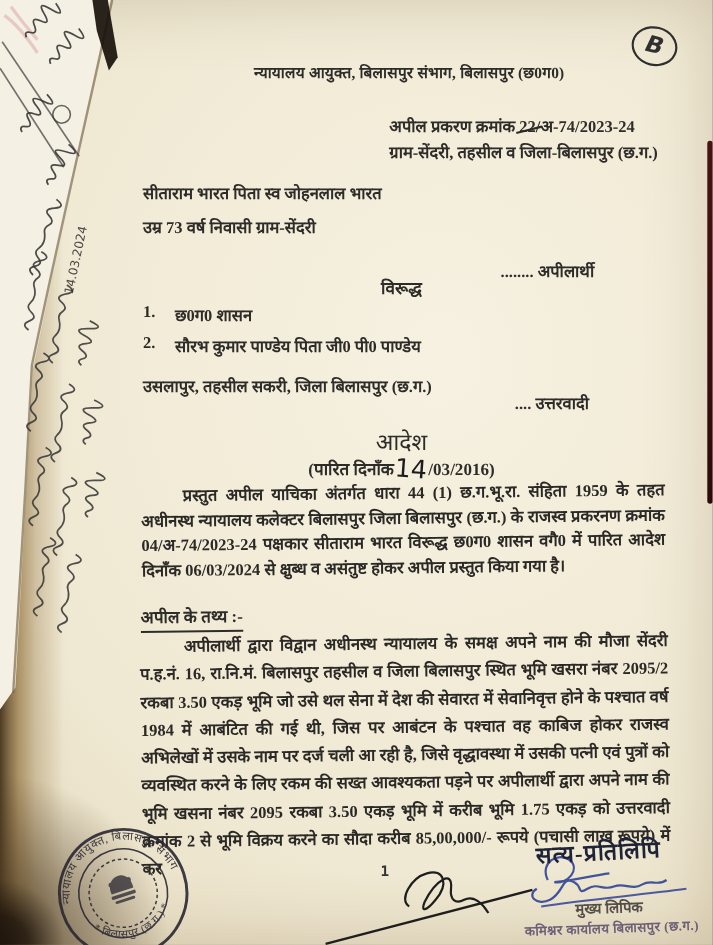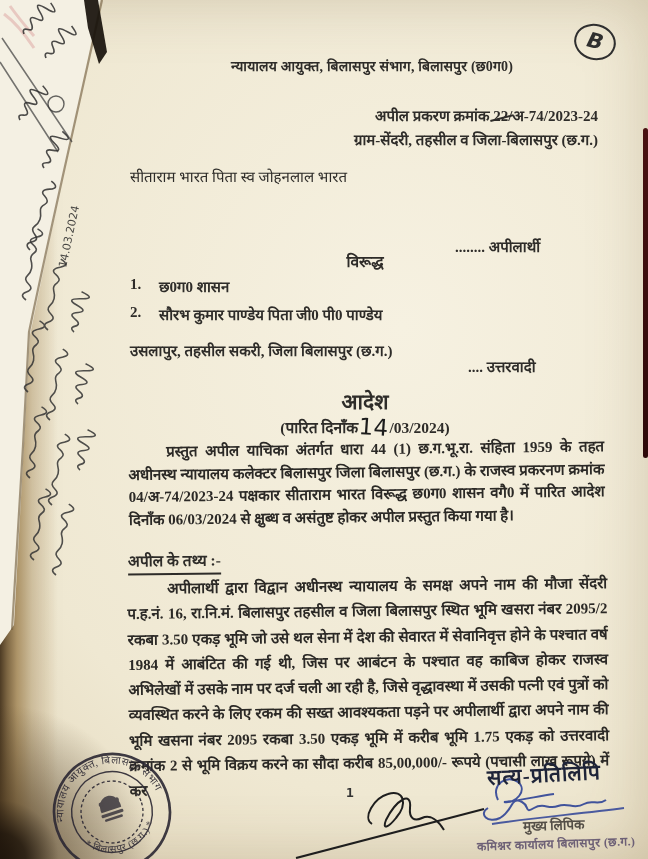--- a/index.html
+++ b/index.html
@@ -18,31 +18,31 @@
     clip-path:polygon(0 0,100px 0,30px 335px,14px 625px,0 645px);}
   .edge-right{position:absolute;right:0;top:128px;width:5px;height:330px;border-radius:3px;
     background:linear-gradient(#4a1212,#2d0a0a);}
   .overlay{position:absolute;left:0;top:0;pointer-events:none;}
   
   .mark-b{position:absolute;left:574px;top:24px;width:38px;height:32px;border:2.5px solid #2f2f2f;
     border-radius:50%;transform:rotate(14deg);color:#2f2f2f;font-size:21px;font-style:italic;
     font-weight:700;text-align:center;line-height:30px;font-family:"DejaVu Sans",sans-serif;}
   .blk{position:absolute;color:#2e2c29;}
   .court-title{left:124px;top:56px;width:496px;text-align:center;font-size:14px;font-weight:700;letter-spacing:.2px;}
-  .case-block{right:50px;top:104px;text-align:right;font-size:15px;font-weight:700;line-height:24px;}
+  .case-block{right:50px;top:104px;font-size:15px;font-weight:700;line-height:24px;}
   .struck{position:relative;display:inline-block;}
   .struck:after{content:"";position:absolute;left:-3px;right:-2px;top:55%;height:2px;background:#2e2c29;transform:rotate(-14deg);}
-  .party{left:130px;top:162px;font-size:15px;font-weight:400;line-height:31px;}
+  .party{left:130px;top:162px;font-size:15px;font-weight:700;line-height:31px;}
   .role-line{font-size:15px;font-weight:600;}
   .r-appellant{left:455px;top:219px;margin-top:17px;}
   .r-respondent{left:468px;top:356px;}
   .versus{left:130px;top:250px;width:470px;text-align:center;font-size:15.5px;font-weight:700;}
   .resp{left:130px;font-size:15px;font-weight:600;display:flex;gap:13px;}
   .resp .no{min-width:16px;}
-  .order-h{left:130px;top:387px;width:470px;text-align:center;font-size:21px;font-weight:700;}
+  .order-h{left:130px;top:387px;width:470px;text-align:center;font-size:21px;font-weight:400;}
   .order-date{left:130px;top:412px;width:470px;text-align:center;font-size:15.5px;font-weight:700;}
   .hand14{display:inline-block;font-family:"DejaVu Sans",sans-serif;font-weight:400;font-size:23px;
     transform:rotate(4deg) translateY(2px);color:#1c1c1c;margin:0 1px;}
   .para{text-align:justify;font-size:15px;font-weight:600;color:#2b2926;transform:rotate(-.7deg);transform-origin:left top;}
   .para1{left:128px;top:441px;width:476px;line-height:22.5px;text-indent:38px;}
   .facts-h{left:128px;top:549px;font-size:15.5px;font-weight:700;border-bottom:2px solid #2e2c29;padding-bottom:2px;transform:rotate(-.7deg);}
   .para2{left:127px;top:577px;width:480px;line-height:25.3px;text-indent:40px;}
   .pageno{left:346px;top:785px;font-size:13px;font-weight:700;color:#333;font-family:"DejaVu Sans Mono",monospace;}
   
   .truecopy{left:487px;top:760px;font-size:21px;font-weight:700;color:#1e2438;transform:rotate(-3deg);letter-spacing:1px;}
@@ -113,20 +113,21 @@
 
   <div class="blk court-title">न्यायालय आयुक्त, बिलासपुर संभाग, बिलासपुर (छ0ग0)</div>
 
   <div class="blk case-block">
     <div><span>अपील प्रकरण क्रमांक </span><span class="struck">22/</span><span>अ-74/2023-24</span></div>
     <div>ग्राम-सेंदरी, तहसील व जिला-बिलासपुर (छ.ग.)</div>
   </div>
 
   <div class="blk party">
     <div>सीताराम भारत पिता स्व जोहनलाल भारत</div>
+    <div>उम्र 73 वर्ष निवासी ग्राम-सेंदरी</div>
   </div>
   <div class="blk role-line r-appellant">
     <span>........</span>
     <span>अपीलार्थी</span>
   </div>
 
   <div class="blk versus">विरूद्ध</div>
 
   <div class="blk resp" style="top:276px">
     <span class="no">1.</span>
@@ -139,21 +140,21 @@
   <div class="blk resp" style="top:340px">
     <span>उसलापुर, तहसील सकरी, जिला बिलासपुर (छ.ग.)</span>
   </div>
   <div class="blk role-line r-respondent">
     <span>....</span>
     <span>उत्तरवादी</span>
   </div>
 
   <div class="blk order-h">आदेश</div>
   <div class="blk order-date">
-    <span>(पारित दिनाँक</span><span class="hand14">14</span><span>/03/2024)</span>
+    <span>(पारित दिनाँक</span><span class="hand14">14</span><span>/03/2016)</span>
   </div>
 
   <div class="blk para para1">प्रस्तुत अपील याचिका अंतर्गत धारा 44 (1) छ.ग.भू.रा. संहिता 1959 के तहत अधीनस्थ न्यायालय कलेक्टर बिलासपुर जिला बिलासपुर (छ.ग.) के राजस्व प्रकरनण क्रमांक 04/अ-74/2023-24 पक्षकार सीताराम भारत विरूद्ध छ0ग0 शासन वगै0 में पारित आदेश दिनाँक 06/03/2024 से क्षुब्ध व असंतुष्ट होकर अपील प्रस्तुत किया गया है।</div>
 
   <div class="blk facts-h">अपील के तथ्य :-</div>
   <div class="blk para para2">अपीलार्थी द्वारा विद्वान अधीनस्थ न्यायालय के समक्ष अपने नाम की मौजा सेंदरी प.ह.नं. 16, रा.नि.मं. बिलासपुर तहसील व जिला बिलासपुर स्थित भूमि खसरा नंबर 2095/2 रकबा 3.50 एकड़ भूमि जो उसे थल सेना में देश की सेवारत में सेवानिवृत्त होने के पश्चात वर्ष 1984 में आबंटित की गई थी, जिस पर आबंटन के पश्चात वह काबिज होकर राजस्व अभिलेखों में उसके नाम पर दर्ज चली आ रही है, जिसे वृद्धावस्था में उसकी पत्नी एवं पुत्रों को व्यवस्थित करने के लिए रकम की सख्त आवश्यकता पड़ने पर अपीलार्थी द्वारा अपने नाम की भूमि खसना नंबर 2095 रकबा 3.50 एकड़ भूमि में करीब भूमि 1.75 एकड़ को उत्तरवादी क्रमांक 2 से भूमि विक्रय करने का सौदा करीब 85,00,000/- रूपये (पचासी लाख रूपये) में कर</div>
 
   <div class="blk pageno">1</div>
 
   <svg class="seal" viewBox="0 0 120 120">

